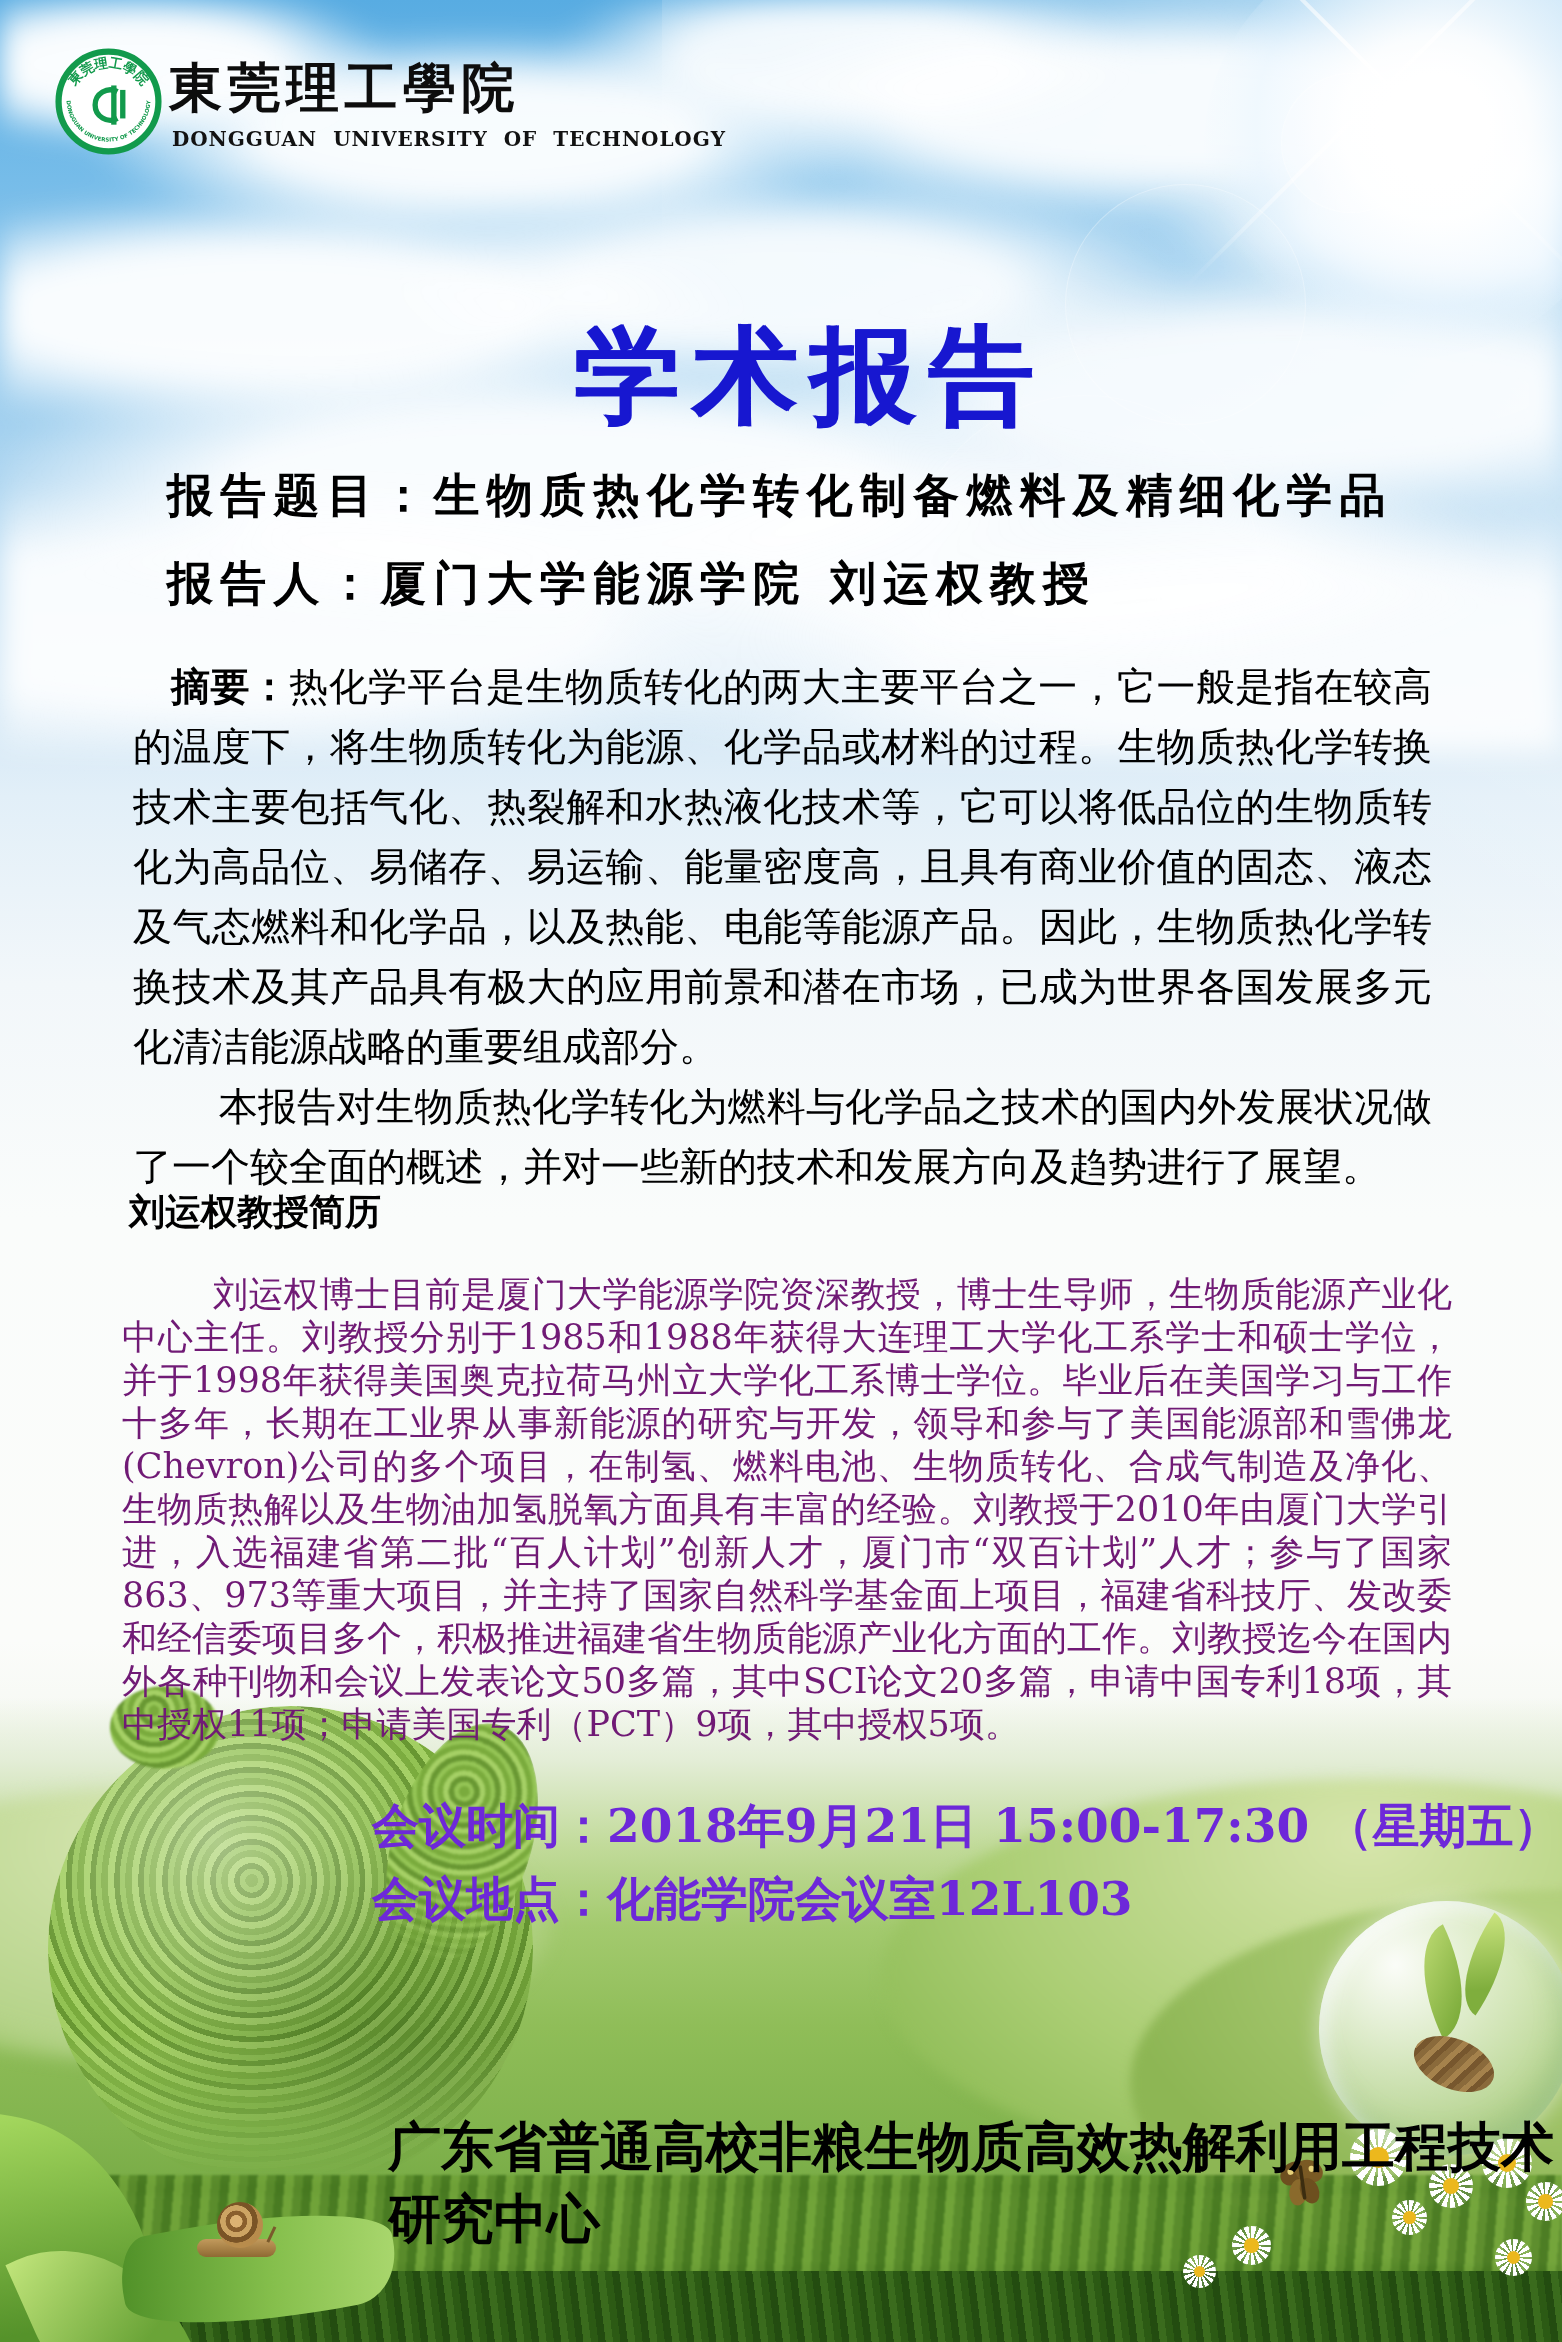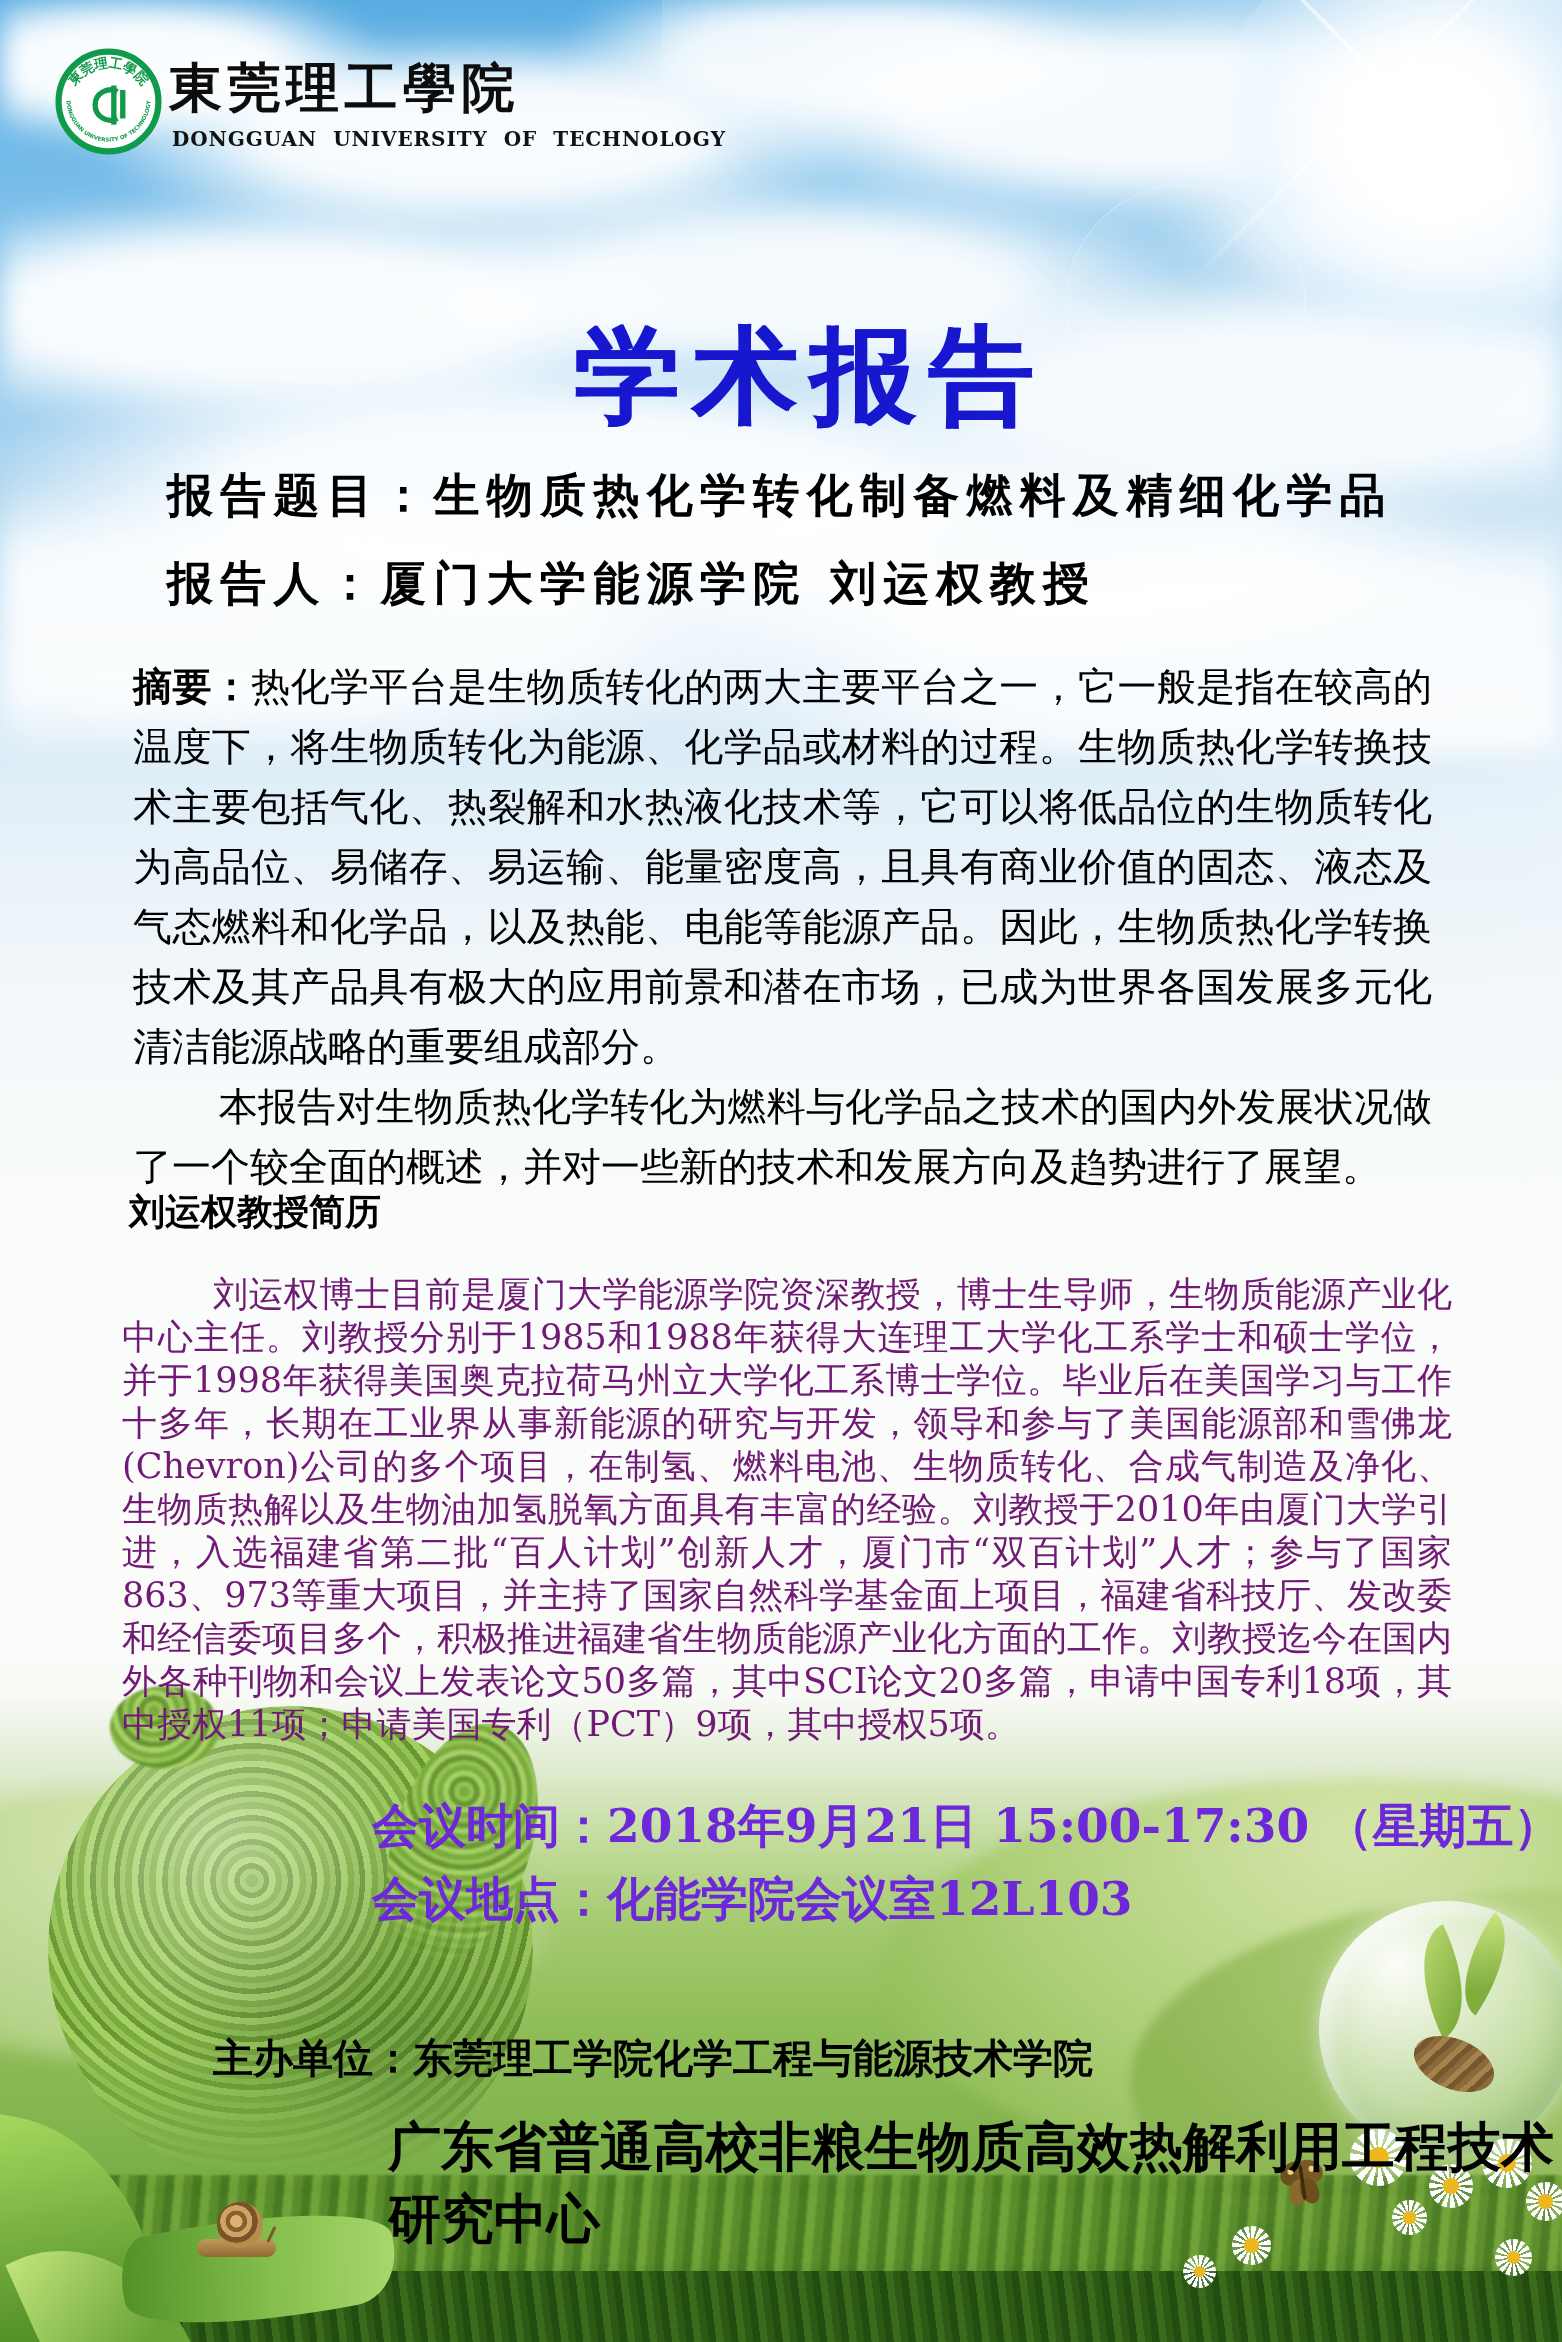--- a/index.html
+++ b/index.html
@@ -110,21 +110,21 @@
   
   .main-title{position:absolute;left:0;width:100%;top:237px;z-index:10;text-align:center;
       font-family:"DejaVu Serif",serif;font-weight:900;font-size:105px;letter-spacing:13px;color:#1717d0;
       text-shadow:1.8px 0 0 #1717d0;padding-left:29px;}
   .line-report{position:absolute;left:167px;top:465px;z-index:10;font-family:"DejaVu Serif",serif;
       font-weight:bold;font-size:46px;letter-spacing:7.3px;color:#000;}
   .line-speaker{position:absolute;left:167px;top:553px;z-index:10;font-family:"DejaVu Serif",serif;
       font-weight:bold;font-size:46px;letter-spacing:7.3px;color:#000;}
   .abstract{position:absolute;left:133px;top:656px;width:1299px;z-index:10;font-family:"DejaVu Serif",serif;
       font-size:39px;line-height:60px;text-align:justify;color:#000;}
-  .abstract .lbl{font-weight:bold;}
+  .abstract .lbl{font-weight:bold;margin-left:38px;}
   .abstract .p2{text-indent:2.2em;}
   .bio-h{position:absolute;left:129px;top:1188px;z-index:10;font-family:"DejaVu Serif",serif;
       font-weight:bold;font-size:36px;color:#000;}
   .bio{position:absolute;left:122px;top:1273px;width:1330px;z-index:10;font-family:"DejaVu Serif",serif;
       font-size:35px;line-height:43px;text-align:justify;text-indent:2.6em;color:#701a75;}
   .meeting{position:absolute;left:372px;top:1789px;z-index:10;font-family:"DejaVu Serif",serif;
       font-weight:bold;font-size:47px;line-height:73px;color:#6d28d9;}
   .org1{position:absolute;left:213px;top:2031px;z-index:10;font-family:"DejaVu Serif",serif;
       font-weight:bold;font-size:40px;color:#000;}
   .org2{position:absolute;left:388px;top:2112px;z-index:10;font-family:"DejaVu Serif",serif;
@@ -229,19 +229,16 @@
   </div>
 
   <div class="bio-h">刘运权教授简历</div>
   <div class="bio">刘运权博士目前是厦门大学能源学院资深教授，博士生导师，生物质能源产业化中心主任。刘教授分别于1985和1988年获得大连理工大学化工系学士和硕士学位，并于1998年获得美国奥克拉荷马州立大学化工系博士学位。毕业后在美国学习与工作十多年，长期在工业界从事新能源的研究与开发，领导和参与了美国能源部和雪佛龙(Chevron)公司的多个项目，在制氢、燃料电池、生物质转化、合成气制造及净化、生物质热解以及生物油加氢脱氧方面具有丰富的经验。刘教授于2010年由厦门大学引进，入选福建省第二批“百人计划”创新人才，厦门市“双百计划”人才；参与了国家863、973等重大项目，并主持了国家自然科学基金面上项目，福建省科技厅、发改委和经信委项目多个，积极推进福建省生物质能源产业化方面的工作。刘教授迄今在国内外各种刊物和会议上发表论文50多篇，其中SCI论文20多篇，申请中国专利18项，其中授权11项；申请美国专利（PCT）9项，其中授权5项。</div>
 
   <div class="meeting">
     <div><span>会议时间：</span><span>2018年9月21日 15:00-17:30 （星期五）</span></div>
     <div><span>会议地点：</span><span>化能学院会议室12L103</span></div>
   </div>
 
-  <div class="org1">
-    <span>主办单位：</span><span>东莞理工学院化学工程与能源技术学院</span>
-  </div>
   <div class="org2">广东省普通高校非粮生物质高效热解利用工程技术研究中心</div>
 
 </div>
 
 
 </body></html>

